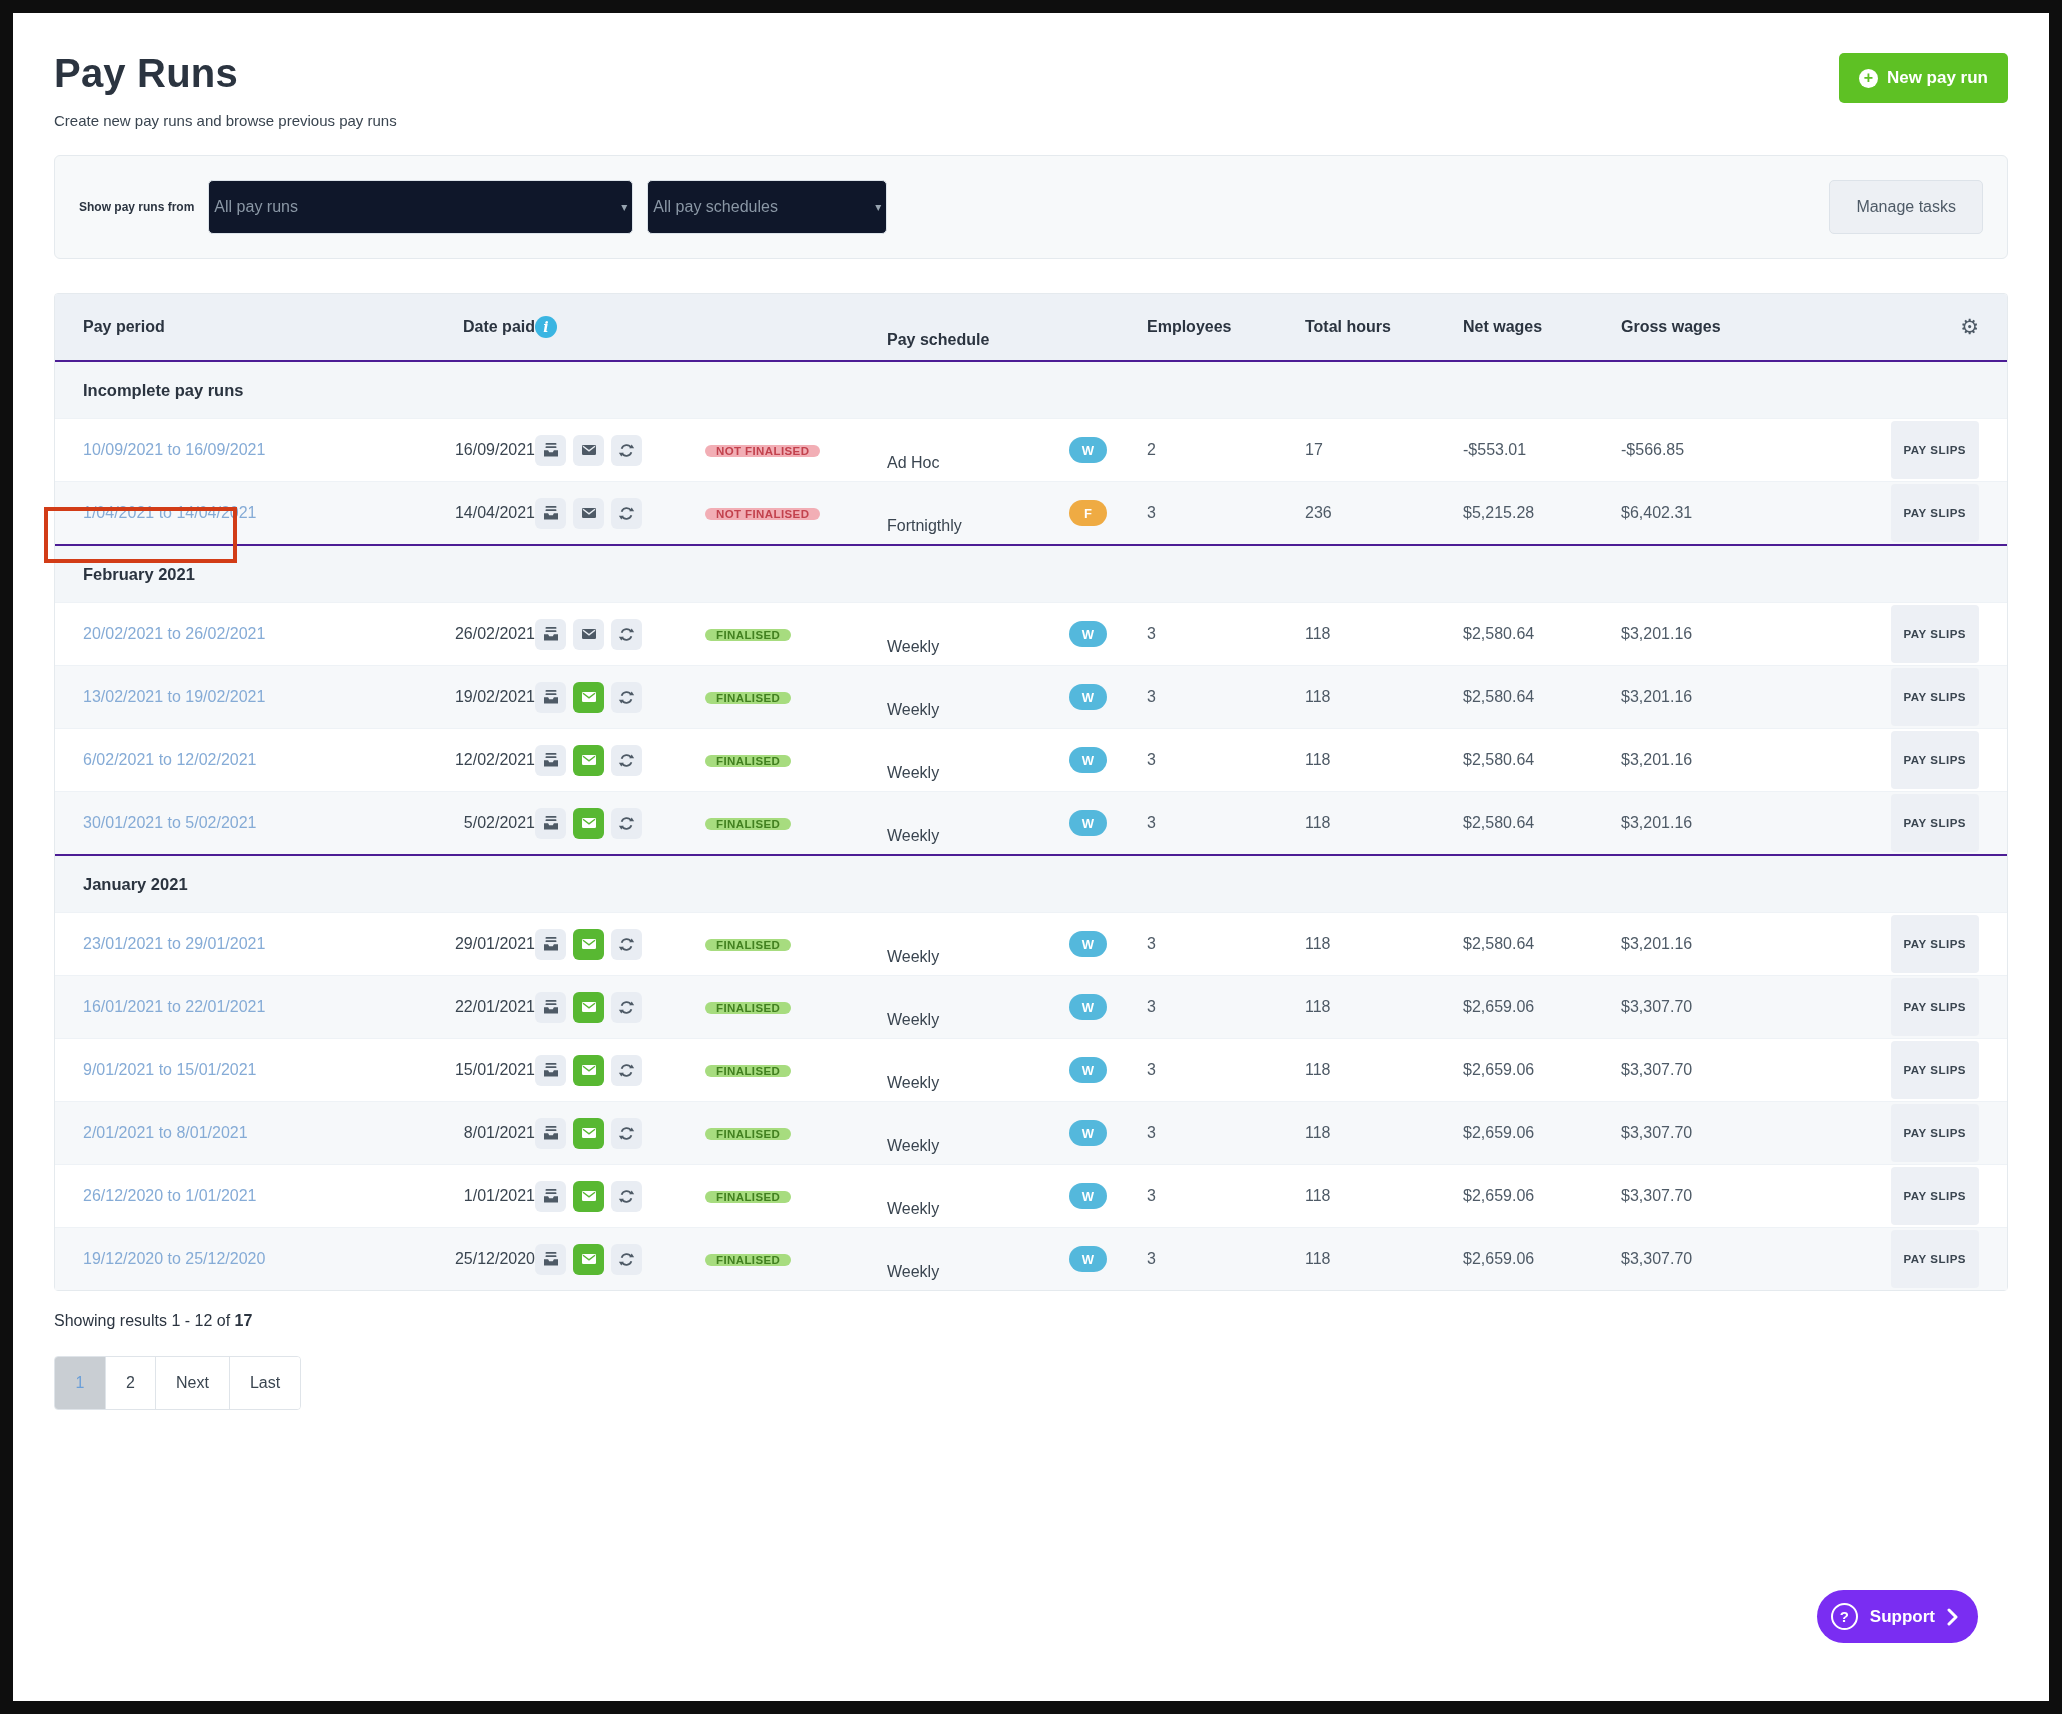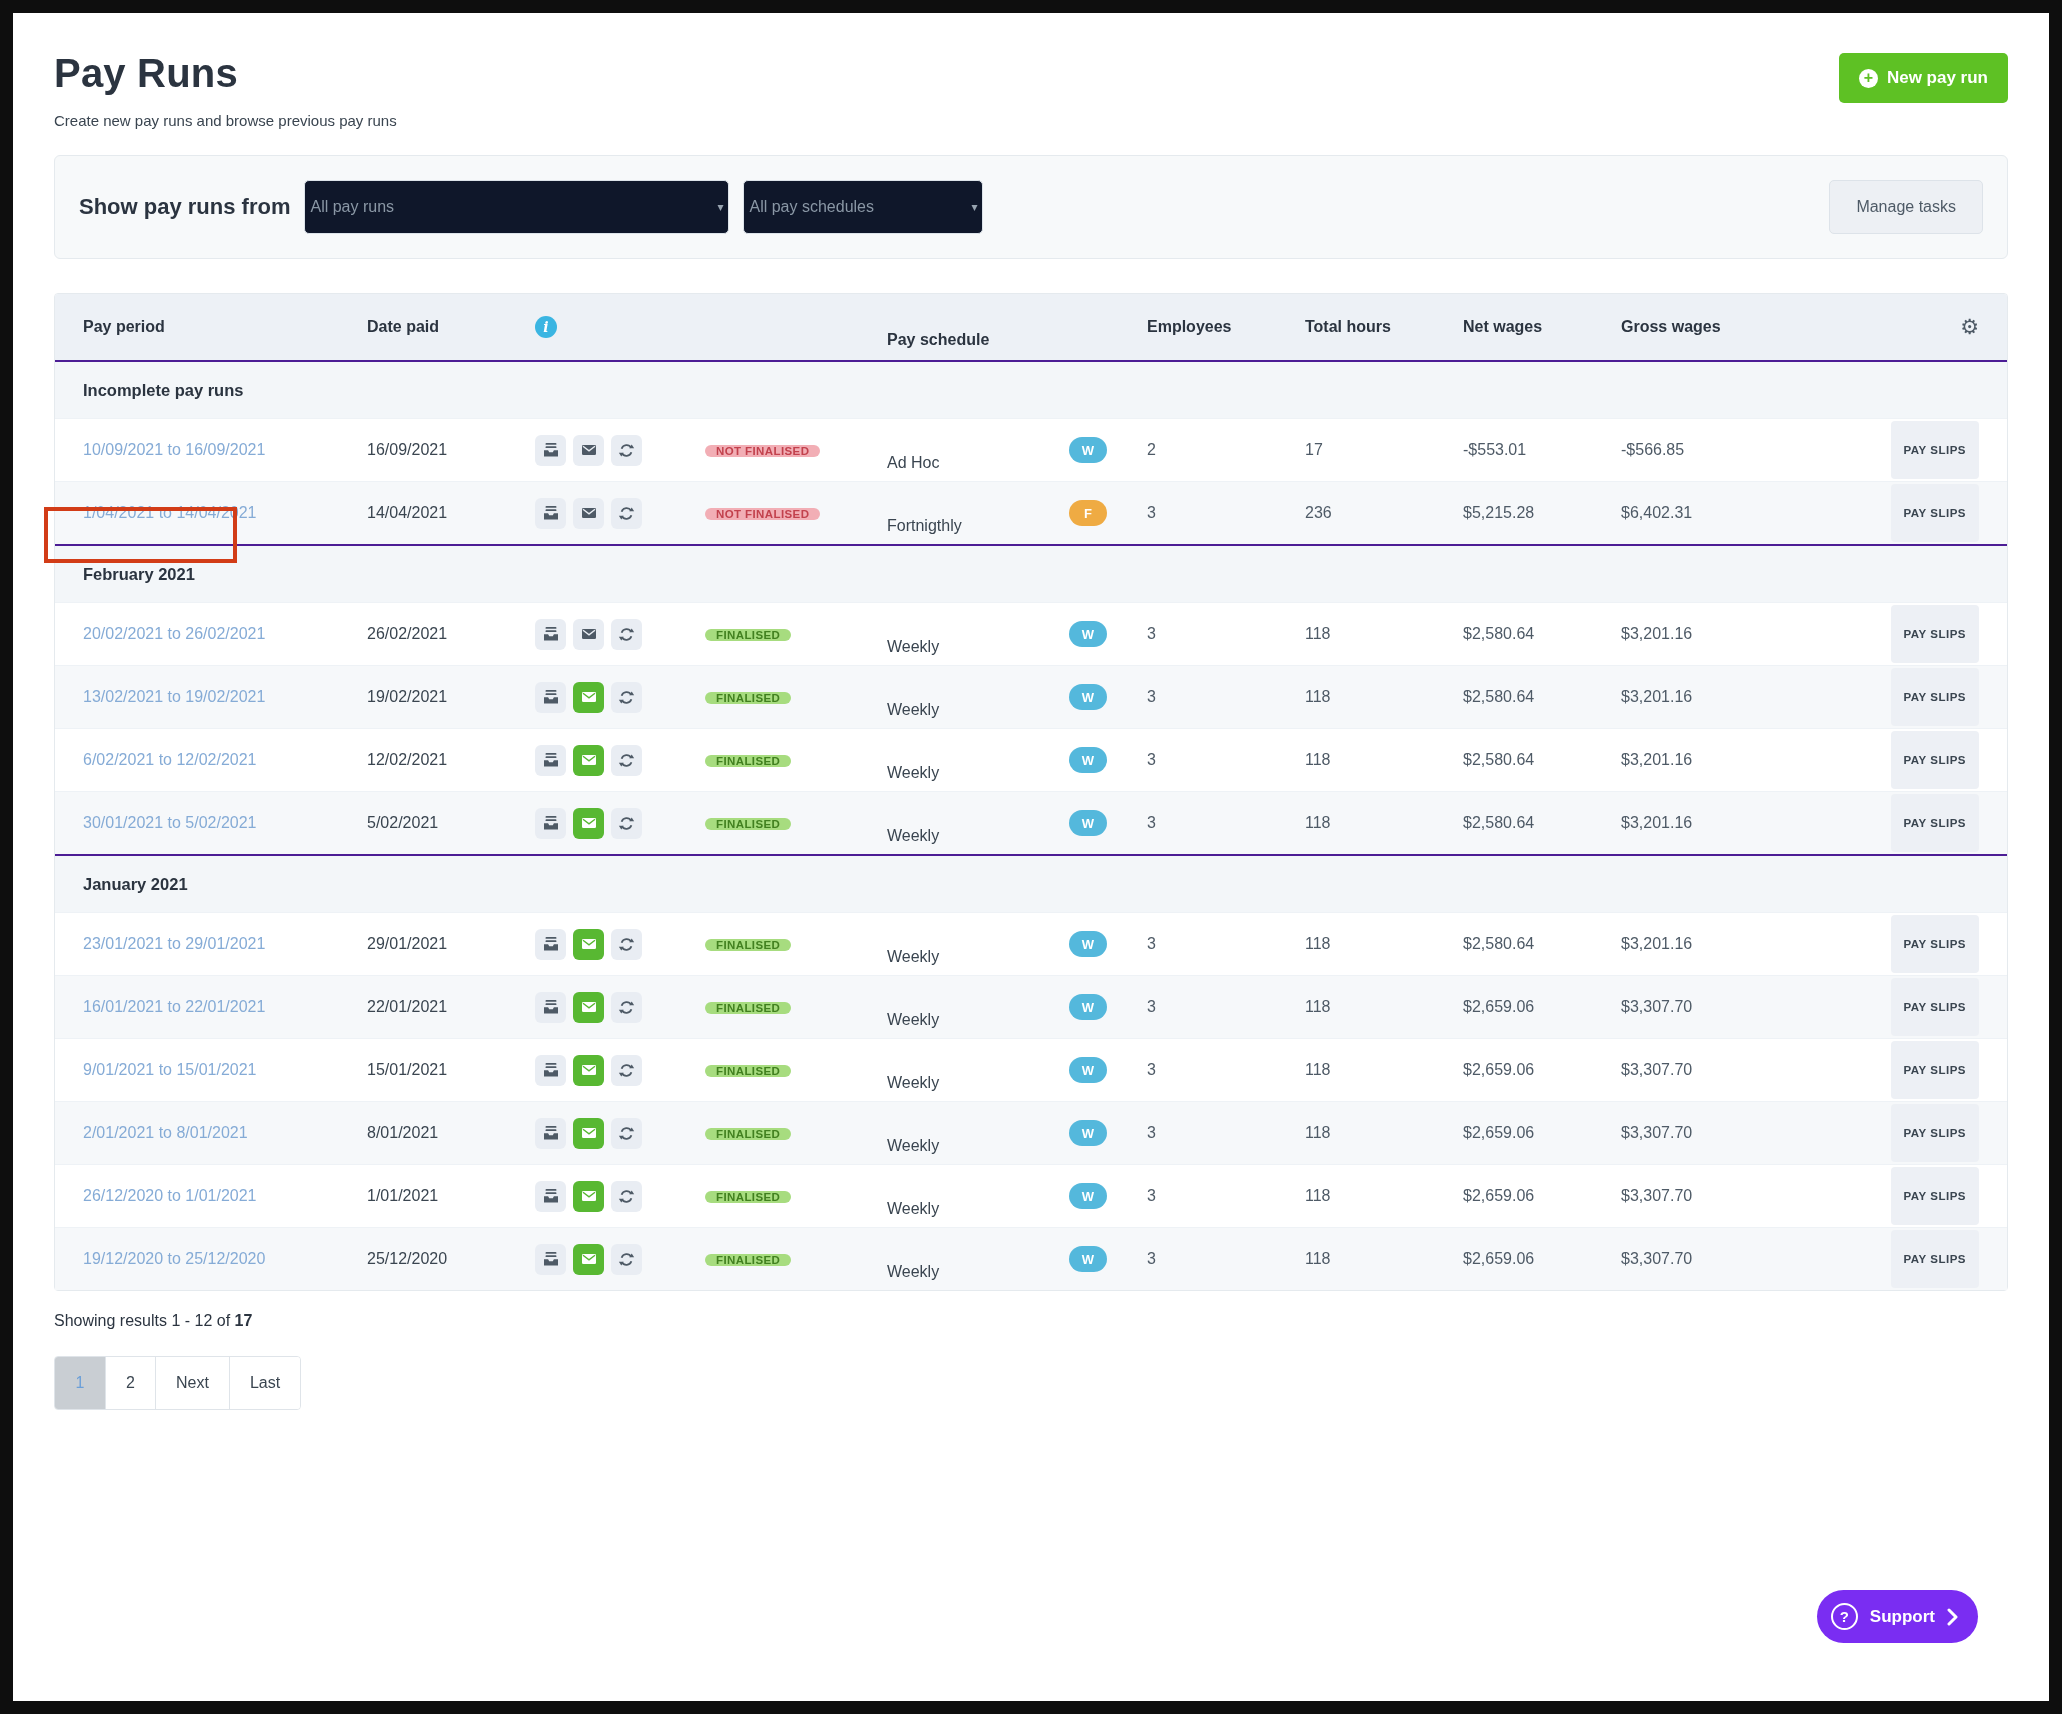--- a/index.html
+++ b/index.html
@@ -16,36 +16,36 @@
   .btn-new { display:inline-flex; align-items:center; gap:9px; background:#5ec124; color:#fff;
              font-size:17px; font-weight:700; padding:0 20px; height:50px; border-radius:5px;
              border:none; cursor:pointer; margin-top:2px; }
   .plus-circle { width:19px; height:19px; border-radius:50%; background:#fff; color:#5ec124;
                  display:flex; align-items:center; justify-content:center; font-weight:900;
                  font-size:16px; line-height:1; padding-bottom:1px; }
 
   
   .filter-bar { margin-top:26px; background:#f7f9fa; border:1px solid #e5eaee; border-radius:6px;
                 padding:24px 24px; display:flex; align-items:center; }
-  .filter-label { font-size:22px; font-weight:700; color:#2b3440; margin-right:14px; white-space:nowrap; }
+  .filter-label { font-size:12px; font-weight:700; color:#2b3440; margin-right:14px; white-space:nowrap; }
   .select { background:#0f172a; border:1px solid #dce3e9; border-radius:5px; height:54px; display:flex;
             align-items:center; justify-content:space-between; padding:0 5px; color:#8a97a5;
             font-size:16px; cursor:pointer; }
   .select.pay-runs { width:425px; }
   .select.schedules { width:240px; margin-left:14px; }
   .caret { color:#97a3af; font-size:12px; margin-left:14px; }
   .btn-manage { margin-left:auto; height:54px; padding:0 26px; background:#edf0f4; border:1px solid #dde3e9;
                 border-radius:5px; font-size:16px; color:#4e5a66; cursor:pointer; }
 
   
   .table { margin-top:34px; border:1px solid #e5eaee; border-radius:4px; }
   .thead { display:flex; align-items:center; background:#edf1f6; height:66px; font-size:16px;
            font-weight:700; color:#2b3440; border-radius:3px 3px 0 0; }
   .c-period { width:312px; padding-left:28px; }
-  .c-date   { width:168px; }
+  .c-date   { width:168px;text-align:right; }
   .c-icons  { width:170px; display:flex; gap:7px; align-items:center; }
   .c-status { width:182px; }
   .c-sched  { width:182px;margin-top:25px; }
   .c-badge  { width:78px; }
   .c-emp    { width:158px; }
   .c-hours  { width:158px; }
   .c-net    { width:158px; }
   .c-gross  { width:170px; }
   .c-actions{ flex:1; display:flex; justify-content:flex-end; align-items:center; padding-right:28px; }
 

